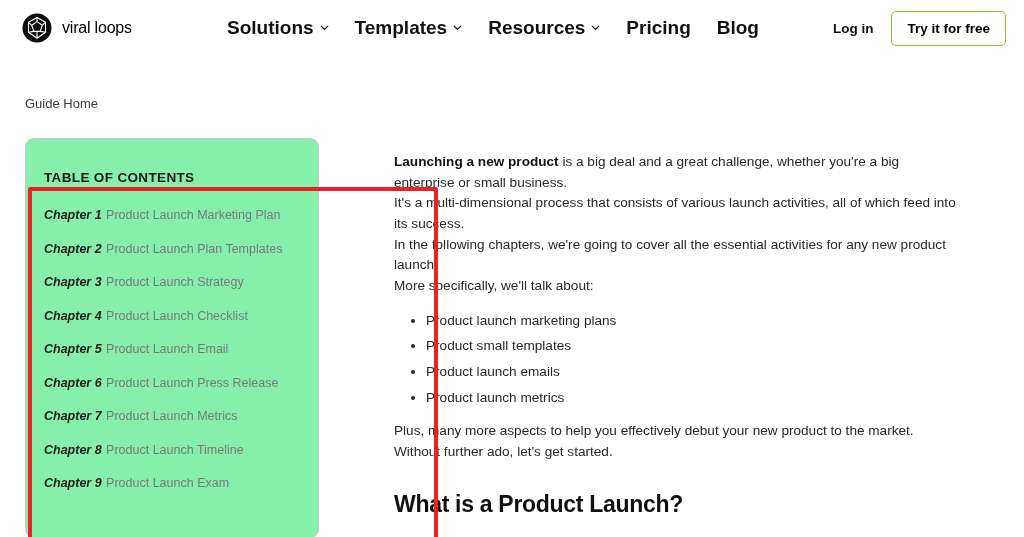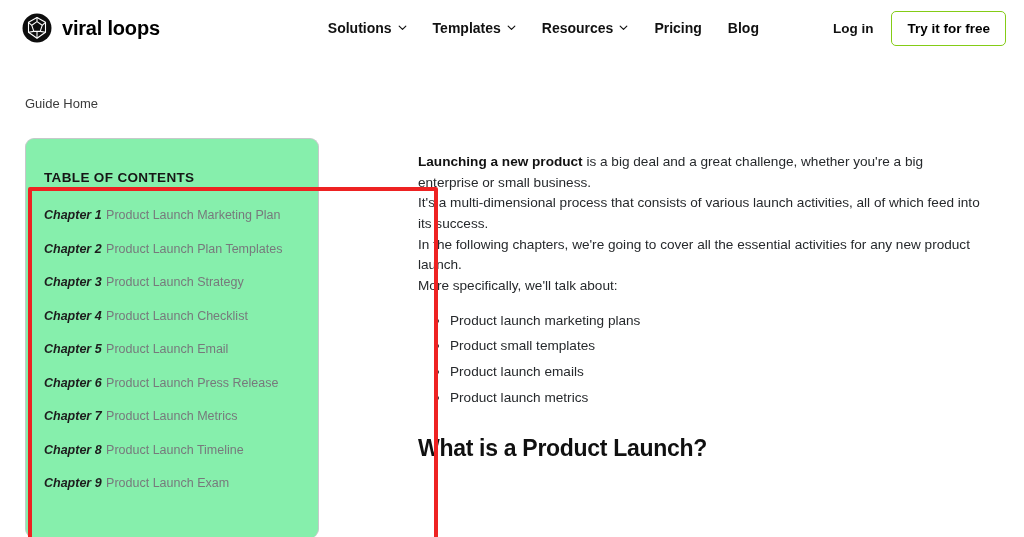--- a/index.html
+++ b/index.html
@@ -35,38 +35,38 @@
   }
 
   .brand-mark {
     width: 30px;
     height: 30px;
     flex: 0 0 30px;
     display: block;
   }
 
   .brand-name {
-    font-size: 20px;
-    font-weight: 700;
+    font-size: 16px;
+    font-weight: 400;
     letter-spacing: -0.2px;
     color: #000000;
   }
 
   .nav-main {
     margin-left: auto;
     display: flex;
     align-items: center;
     gap: 26px;
   }
 
   .nav-link {
     display: inline-flex;
     align-items: center;
     gap: 6px;
-    font-size: 14px;
+    font-size: 19px;
     font-weight: 600;
     color: #111111;
     text-decoration: none;
     white-space: nowrap;
   }
 
   .caret {
     display: inline-block;
     width: 9px;
     height: 9px;
@@ -100,21 +100,20 @@
     border-radius: 5px;
     padding: 9px 15px;
     white-space: nowrap;
     cursor: pointer;
   }
 
   
   .page-wrap {
     display: flex;
     padding: 0 20px 0 22px;
-    gap: 24px;
   }
 
   
   .sidebar {
     width: 372px;
     flex: 0 0 372px;
     position: relative;
   }
 
   .guide-home-link {
@@ -355,19 +354,23 @@
       <p>More specifically, we'll talk about:</p>
     </div>
 
     <ul class="bullet-list">
       <li>Product launch marketing plans</li>
       <li>Product small templates</li>
       <li>Product launch emails</li>
       <li>Product launch metrics</li>
     </ul>
 
+    <div class="para-block">
+      <p>Plus, many more aspects to help you effectively debut your new product to the market.</p>
+      <p>Without further ado, let's get started.</p>
+    </div>
 
     <h2 class="section-heading">What is a Product Launch?</h2>
 
     <p></p>
 
   </main>
 </div>
 
 </body></html>

